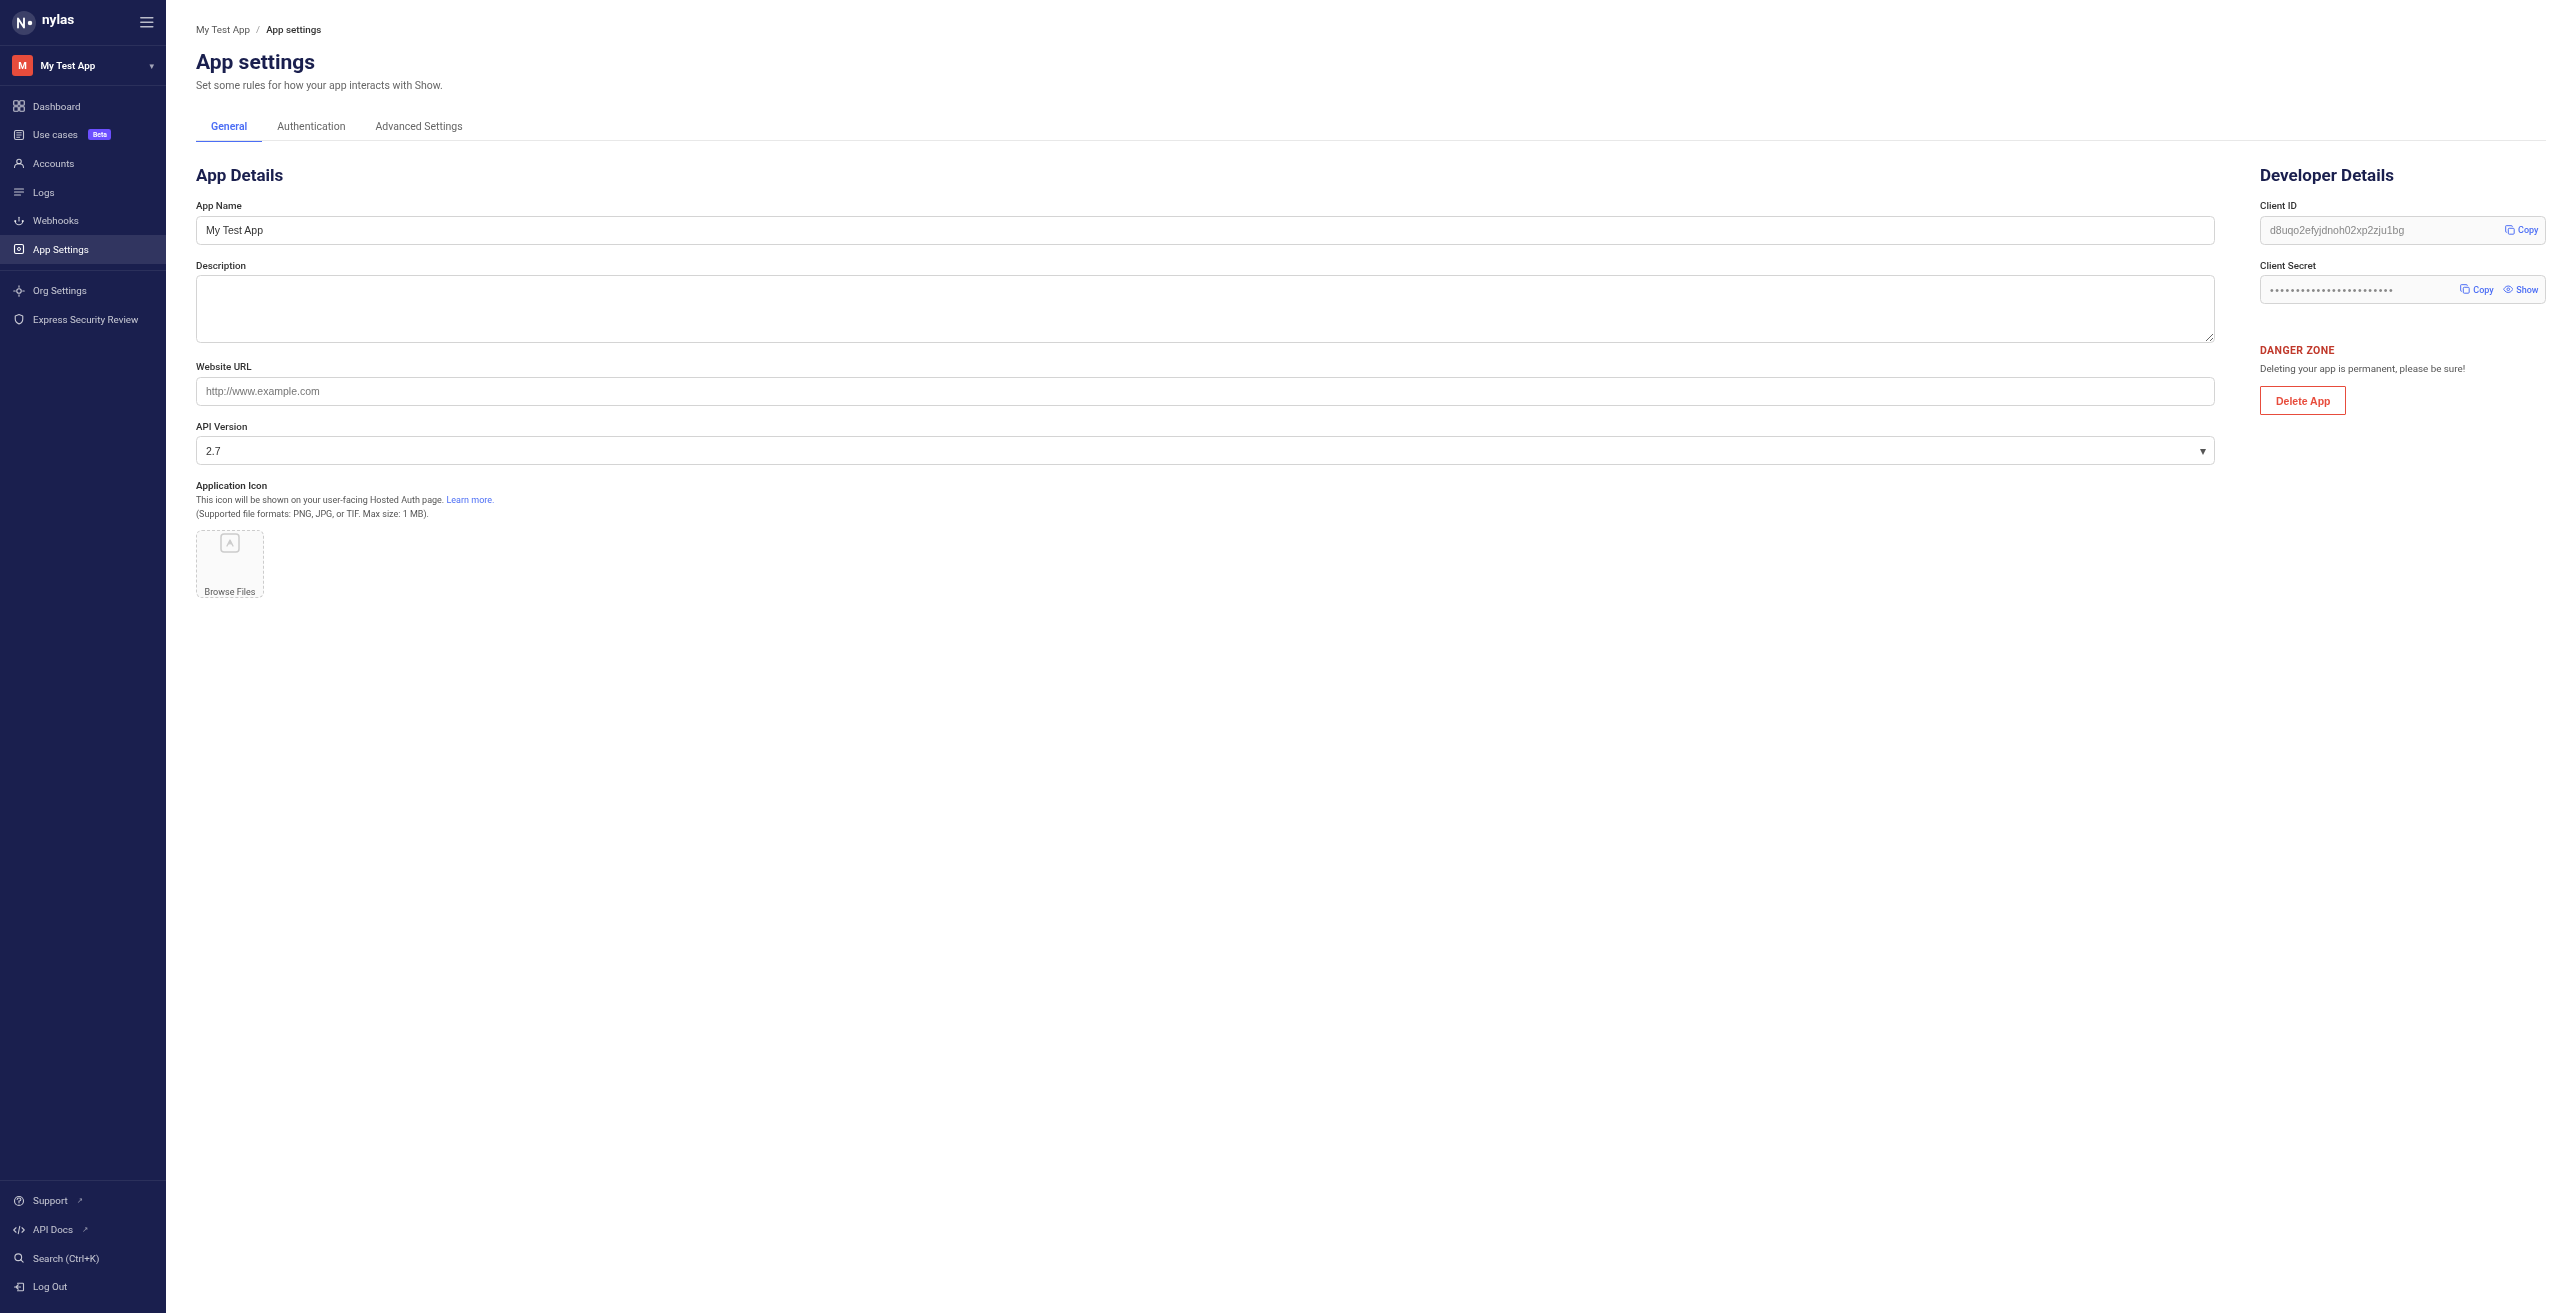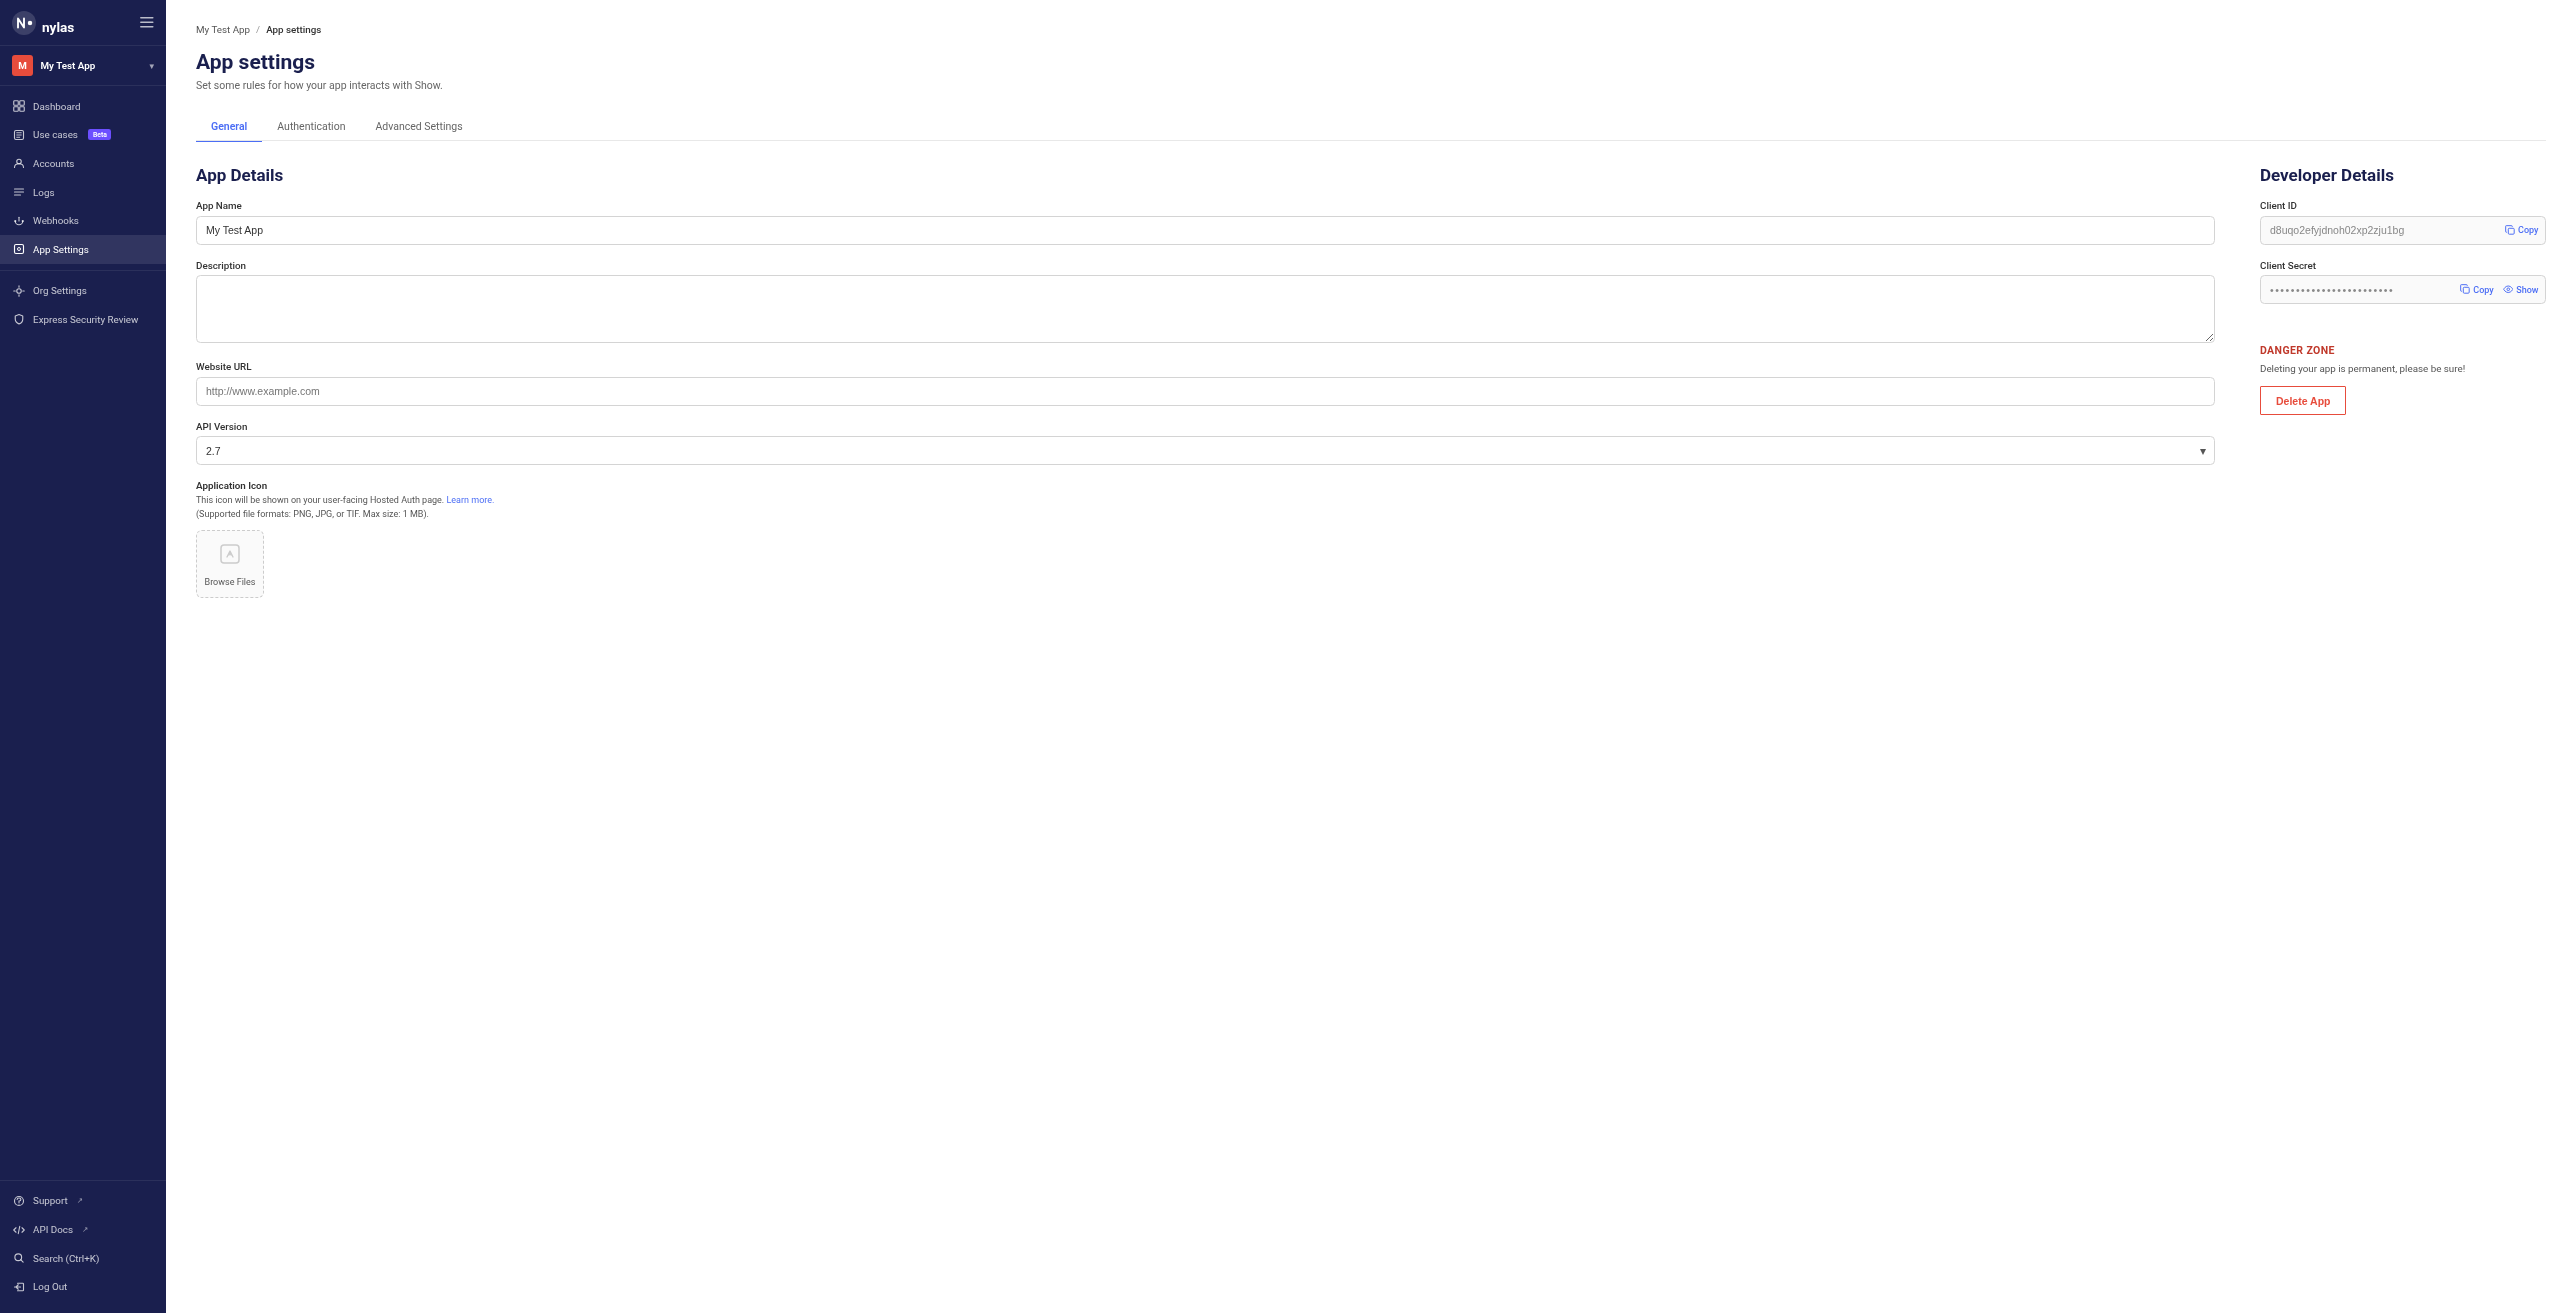--- a/index.html
+++ b/index.html
@@ -18,21 +18,21 @@
     }
     .sidebar-top {
       display: flex;
       align-items: center;
       justify-content: space-between;
       padding: 10.5px 12px;
       border-bottom: 0.8px solid rgba(255,255,255,0.08);
     }
     .nylas-logo {
       display: flex;
-      align-items: flex-end;
+      align-items: flex-start;
       gap: 6px;
     }
     .nylas-logo-icon {
       width: 24px;
       height: 24px;
     }
     .sidebar-hamburger {
       cursor: pointer;
       font-size: 13.6px;
       color: rgba(255,255,255,0.7);
@@ -260,21 +260,21 @@
     }
     .app-icon-desc a { color: #4c6ef5; text-decoration: none; }
     .app-icon-dropzone {
       width: 68px;
       height: 68px;
       border: 1.5px dashed #ccc;
       border-radius: 6px;
       display: flex;
       flex-direction: column;
       align-items: center;
-      justify-content: center;
+      justify-content: space-between;
       cursor: pointer;
       gap: 6px;
       background: #fafafa;
     }
     .app-icon-placeholder {
       font-size: 21px;
       color: #ccc;
     }
     .browse-label {
       font-size: 9px;

